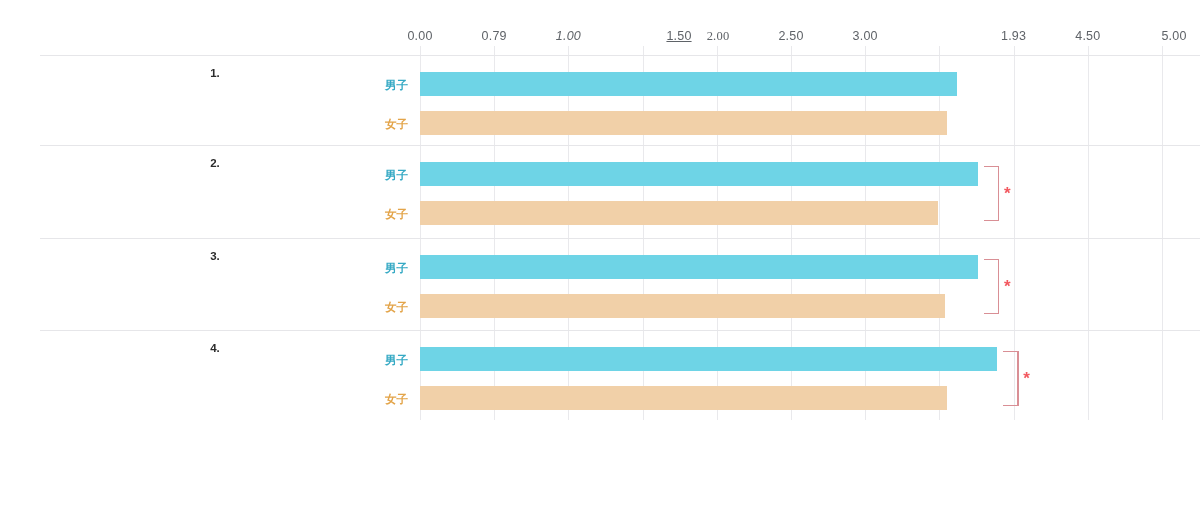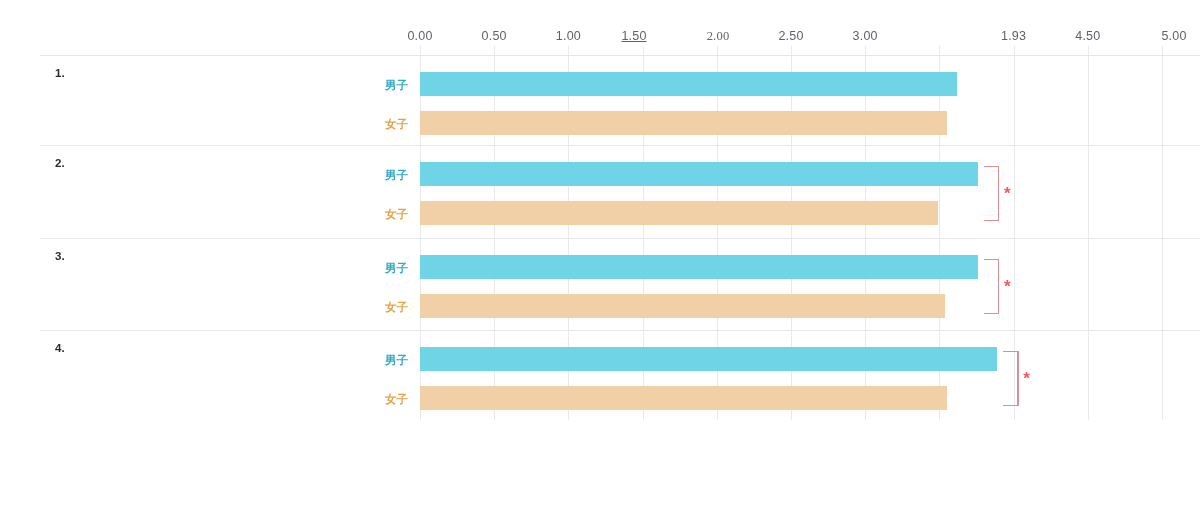--- a/index.html
+++ b/index.html
@@ -7,20 +7,21 @@
     margin: 0; padding: 0;
     background: #ffffff;
     font-family: "Liberation Sans", "DejaVu Sans", sans-serif;
   }
   #chart-root {
     position: relative;
     width: 1200px;
     height: 420px;
     background: #ffffff;
     overflow: hidden;
+    text-align: center;
   }
 
   
   .plot-area {
     position: absolute;
     left: 420px;
     top: 0;
     width: 742px;   
     height: 530px;
   }
@@ -130,23 +131,23 @@
     line-height: 1;
   }
 </style>
 </head>
 <body>
 
 <div id="chart-root">
 
   <div class="axis-labels">
       <div class="axis-tick-label" style="left: 420px;">0.00</div>
-      <div class="axis-tick-label" style="left: 494.2px;">0.50</div>
-      <div class="axis-tick-label" style="left: 568.4px;">1.00</div>
-      <div class="axis-tick-label" style="left: 634px; text-decoration: underline;">1.50</div>
+      <div class="axis-tick-label" style="left: 494.2px;">0.79</div>
+      <div class="axis-tick-label" style="left: 568.4px; font-style: italic;">1.00</div>
+      <div class="axis-tick-label" style="left: 679px; text-decoration: underline;">1.50</div>
       <div class="axis-tick-label" style="left: 718px; font-family: Liberation Serif, serif;">2.00</div>
       <div class="axis-tick-label" style="left: 791px;">2.50</div>
       <div class="axis-tick-label" style="left: 865.2px;">3.00</div>
       <div class="axis-tick-label" style="left: 939.4px; margin-top: 47px;">3.50</div>
       <div class="axis-tick-label" style="left: 1013.6px;">1.93</div>
       <div class="axis-tick-label" style="left: 1087.8px;">4.50</div>
       <div class="axis-tick-label" style="left: 1162px; margin-left: 12px;">5.00</div>
     </div>
 
   <div class="plot-area">

